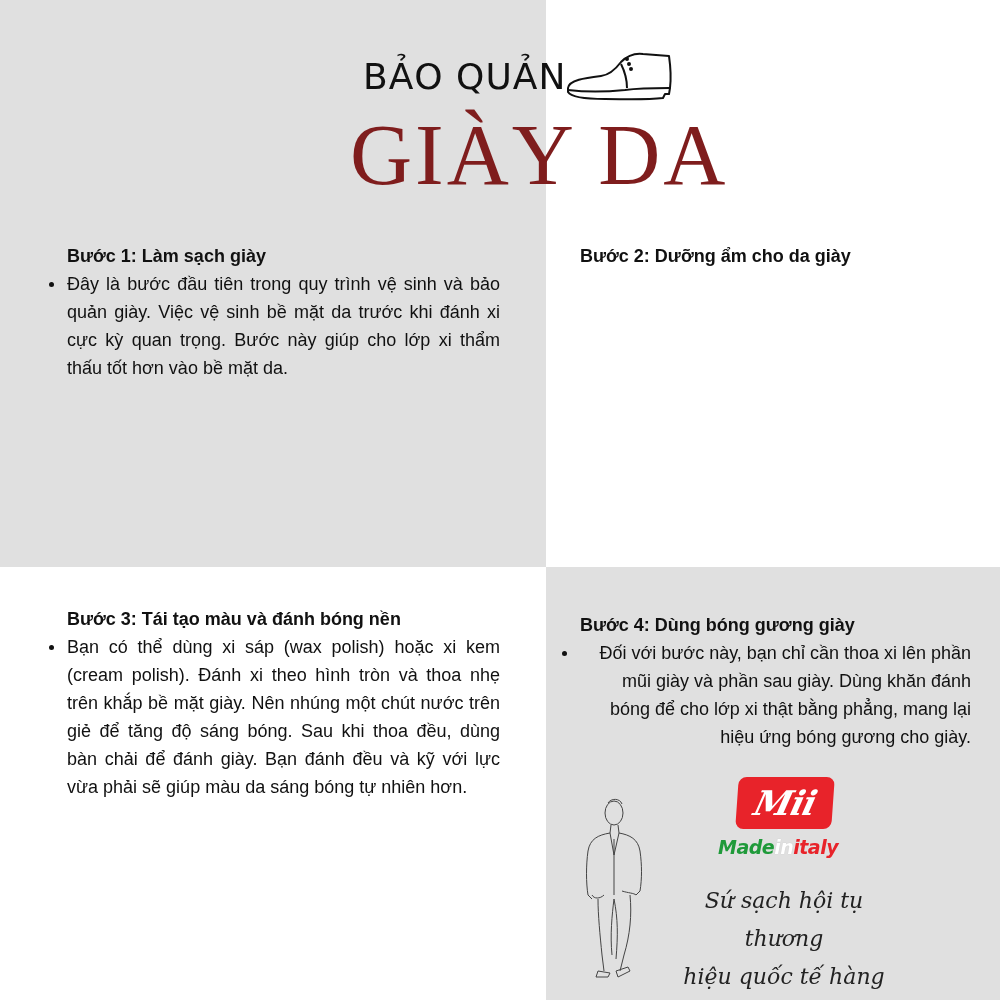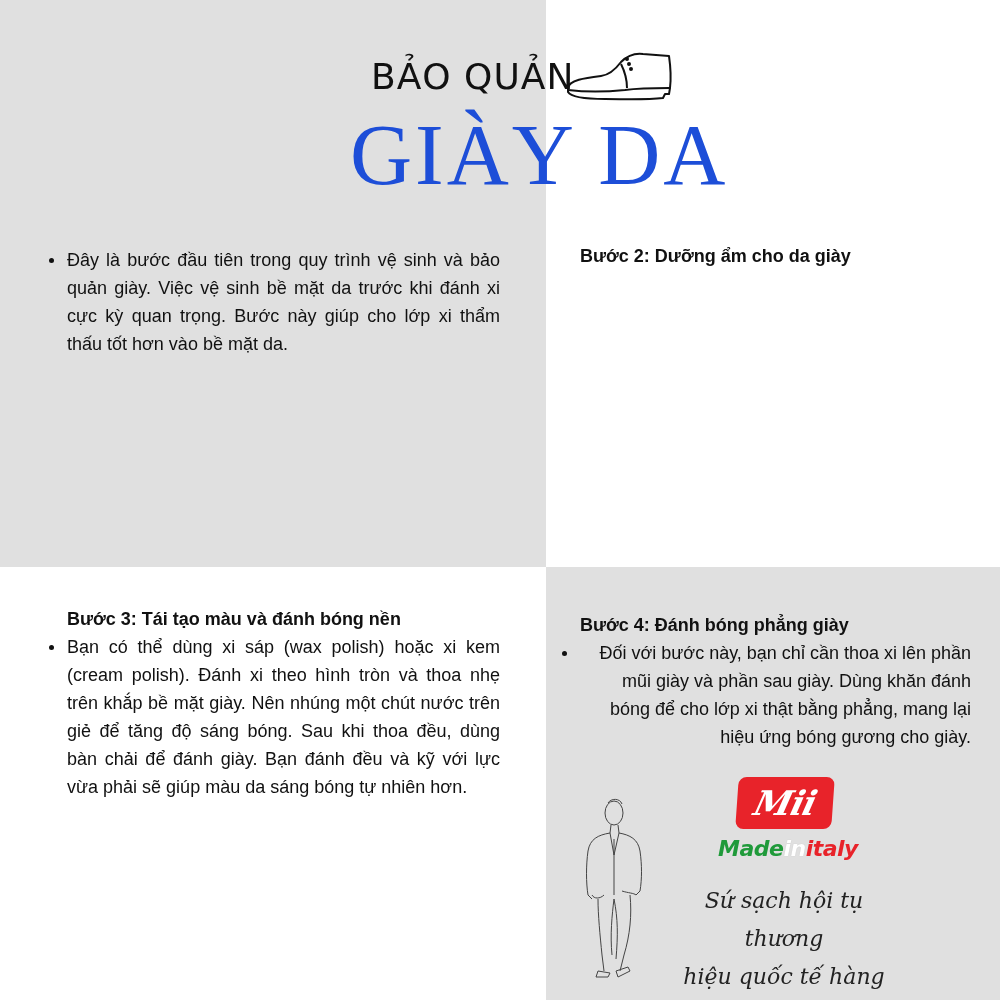--- a/index.html
+++ b/index.html
@@ -3,39 +3,39 @@
 <meta charset="utf-8">
 <style>
   html, body { margin:0; padding:0; }
   body { width:1000px; height:1000px; position:relative; background:#ffffff; overflow:hidden; font-family:"Liberation Sans", sans-serif; color:#111; }
   .quad { position:absolute; }
   .q-tl { left:0; top:0; width:546px; height:567px; background:#e0e0e0; }
   .q-tr { left:546px; top:0; width:454px; height:567px; background:#ffffff; }
   .q-bl { left:0; top:567px; width:546px; height:433px; background:#ffffff; }
   .q-br { left:546px; top:567px; width:454px; height:433px; background:#e0e0e0; }
 
-  .title-top { position:absolute; left:363px; top:56px; font-family:"DejaVu Sans", sans-serif; font-size:36px; letter-spacing:1px; color:#111; font-weight:400;margin-left:8px; }
-  .title-main { position:absolute; left:350px; top:112px; font-family:"Liberation Serif", serif; font-size:86px; letter-spacing:3px; color:#1d4ed8; line-height:1; }
+  .title-top { position:absolute; left:363px; top:56px; font-family:"DejaVu Sans", sans-serif; font-size:36px; letter-spacing:1px; color:#111; font-weight:400; }
+  .title-main { position:absolute; left:350px; top:112px; font-family:"Liberation Serif", serif; font-size:86px; letter-spacing:3px; color:#7f1d1d; line-height:1; }
   .shoe { position:absolute; left:565px; top:50px; width:110px; height:55px; }
 
   .step { position:absolute; font-size:18px; line-height:28px; color:#111; }
   .step h3 { margin:0; font-size:18px; font-weight:700; line-height:24px; padding-left:26px; }
   .step ul { margin:2px 0 0 0; padding:0 0 0 26px; list-style:none; }
   .step li { position:relative; text-align:justify; }
   .step li::before { content:""; position:absolute; left:-18px; top:12px; width:5px; height:5px; border-radius:50%; background:#111; }
   .step-1 { left:41px; top:244px; width:459px; }
   .step-2 { left:554px; top:244px; width:417px; }
   .step-3 { left:41px; top:607px; width:459px; }
   .step-4 { left:554px; top:613px; width:417px; }
   .step-4 li { text-align:right; }
 
   .man { position:absolute; left:578px; top:795px; width:70px; height:185px; }
   .logo { position:absolute; left:737px; top:777px; width:96px; height:52px; background:#e8232a; border-radius:8px; transform:skewX(-4deg); display:flex; align-items:center; justify-content:center; }
   .logo span { color:#fff; font-family:"DejaVu Serif", serif; font-style:italic; font-weight:700; font-size:34px; letter-spacing:-1px; transform:skewX(-10deg); }
-  .madein { position:absolute; left:718px; top:836px; font-family:"DejaVu Sans", sans-serif; font-style:italic; font-weight:700; font-size:22px; letter-spacing:-0.5px; }
+  .madein { position:absolute; left:718px; top:836px; font-family:"DejaVu Sans", sans-serif; font-style:italic; font-weight:700; font-size:19px; letter-spacing:-0.5px; }
   .madein .g { color:#1f9a3a; }
   .madein .w { color:#ffffff; text-shadow:0 0 1px #bbb; }
   .madein .r { color:#e8232a; }
   .slogan { position:absolute; left:664px; top:882px; width:240px; text-align:center; font-family:"DejaVu Serif", serif; font-style:italic; font-size:22px; line-height:38px; color:#222; }
 </style>
 </head>
 <body>
 
 <div class="quad q-tl"></div>
 <div class="quad q-tr"></div>
@@ -47,40 +47,41 @@
   <path d="M3 38 C4 30 20 28 36 26 C44 25 50 20 56 12 C62 6 70 3 78 4 L104 6 C106 20 106 30 105 38 L104 44 L100 44 L98 48 C80 50 60 49 40 49 C22 49 6 47 3 42 Z"></path>
   <path d="M3 40 C20 42 40 42 60 40 C75 38 90 38 104 38"></path>
   <path d="M56 14 C60 22 62 30 62 38"></path>
   <circle cx="62" cy="9" r="1" fill="#111"></circle>
   <circle cx="64" cy="14" r="1" fill="#111"></circle>
   <circle cx="66" cy="19" r="1" fill="#111"></circle>
 </svg>
 <div class="title-main">GIÀY DA</div>
 
 <section class="step step-1">
+  <h3>Bước 1: Làm sạch giày</h3>
   <ul>
     <li>Đây là bước đầu tiên trong quy trình vệ sinh và bảo quản giày. Việc vệ sinh bề mặt da trước khi đánh xi cực kỳ quan trọng. Bước này giúp cho lớp xi thẩm thấu tốt hơn vào bề mặt da.</li>
   </ul>
 </section>
 
 <section class="step step-2">
   <h3>Bước 2: Dưỡng ẩm cho da giày</h3>
   <ul>
   </ul>
 </section>
 
 <section class="step step-3">
   <h3>Bước 3: Tái tạo màu và đánh bóng nền</h3>
   <ul>
     <li>Bạn có thể dùng xi sáp (wax polish) hoặc xi kem (cream polish). Đánh xi theo hình tròn và thoa nhẹ trên khắp bề mặt giày. Nên nhúng một chút nước trên giẻ để tăng độ sáng bóng. Sau khi thoa đều, dùng bàn chải để đánh giày. Bạn đánh đều và kỹ với lực vừa phải sẽ giúp màu da sáng bóng tự nhiên hơn.</li>
   </ul>
 </section>
 
 <section class="step step-4">
-  <h3>Bước 4: Đánh bóng phẳng giày</h3>
+  <h3>Bước 4: Dùng bóng gương giày</h3>
   <ul>
     <li>Đối với bước này, bạn chỉ cần thoa xi lên phần mũi giày và phần sau giày. Dùng khăn đánh bóng để cho lớp xi thật bằng phẳng, mang lại hiệu ứng bóng gương cho giày.</li>
   </ul>
 </section>
 
 <svg class="man" viewBox="0 0 70 185" fill="none" stroke="#444" stroke-width="1">
   <ellipse cx="36" cy="18" rx="9" ry="12"></ellipse>
   <path d="M30 8 C33 3 42 3 44 9"></path>
   <path d="M33 30 L32 38 M40 30 L41 38"></path>
   <path d="M32 38 C20 40 12 44 10 56 C8 70 8 88 10 100 L14 104"></path>

